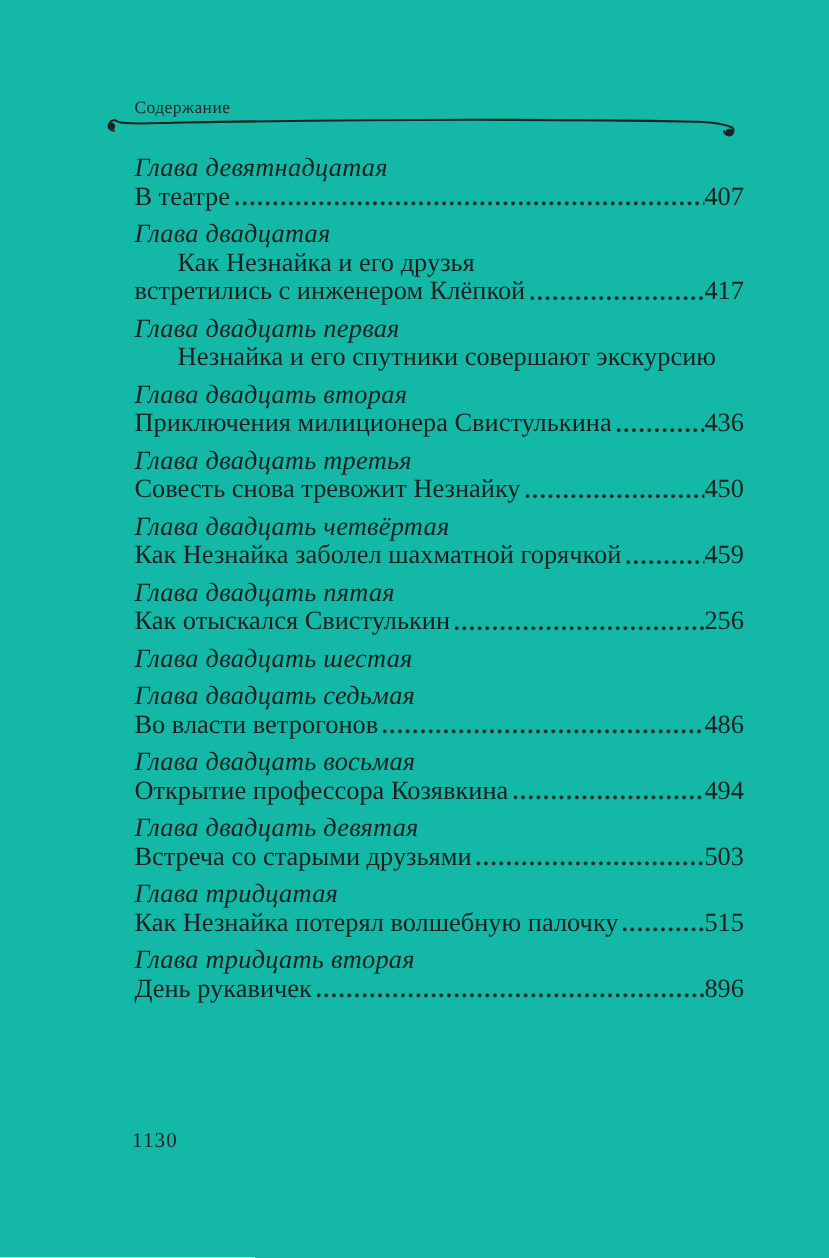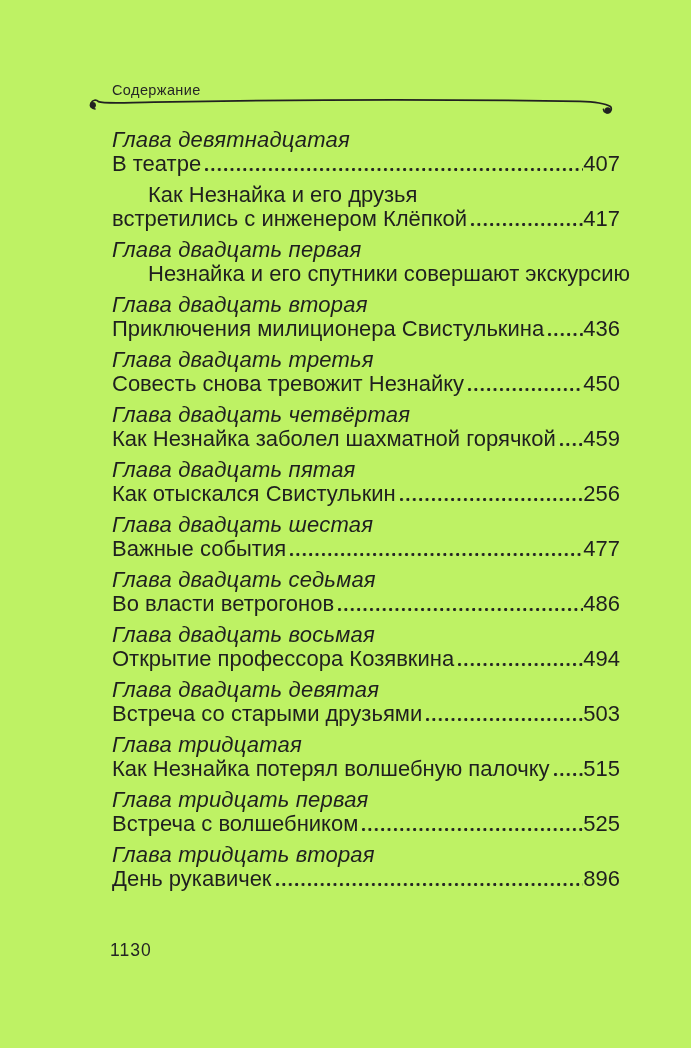--- a/index.html
+++ b/index.html
@@ -4,22 +4,22 @@
 <style>
   html, body {
     margin: 0;
     padding: 0;
     background: #ffffff;
   }
   .page {
     position: relative;
     width: 691px;
     height: 1048px;
-    background: #bef264;
-    font-family: Liberation Sans, sans-serif;
+    background: #14b8a6;
+    font-family: Liberation Serif, serif;
     color: #1f1f1f;
     overflow: hidden;
   }
   .header-label {
     position: absolute;
     top: 82px;
     left: 112px;
     font-size: 14.5px;
     letter-spacing: 0.4px;
     color: #262626;
@@ -105,20 +105,21 @@
     <div class="entry-lines">
       <div class="leader-row">
         <span class="title-last">В театре</span>
         <span class="dots"></span>
         <span class="pagenum">407</span>
       </div>
     </div>
   </div>
 
   <div class="entry">
+    <div class="chapter">Глава двадцатая</div>
     <div class="entry-lines">
       <div class="title-line">Как Незнайка и его друзья</div>
           <div class="leader-row">
         <span class="title-last">встретились с инженером Клёпкой</span>
         <span class="dots"></span>
         <span class="pagenum">417</span>
       </div>
     </div>
   </div>
 
@@ -168,27 +169,20 @@
       <div class="leader-row">
         <span class="title-last">Как отыскался Свистулькин</span>
         <span class="dots"></span>
         <span class="pagenum">256</span>
       </div>
     </div>
   </div>
 
   <div class="entry">
     <div class="chapter">Глава двадцать шестая</div>
-    <div class="entry-lines">
-      <div class="leader-row">
-        <span class="title-last">Важные события</span>
-        <span class="dots"></span>
-        <span class="pagenum">477</span>
-      </div>
-    </div>
   </div>
 
   <div class="entry">
     <div class="chapter">Глава двадцать седьмая</div>
     <div class="entry-lines">
       <div class="leader-row">
         <span class="title-last">Во власти ветрогонов</span>
         <span class="dots"></span>
         <span class="pagenum">486</span>
       </div>
@@ -221,30 +215,20 @@
     <div class="chapter">Глава тридцатая</div>
     <div class="entry-lines">
       <div class="leader-row">
         <span class="title-last">Как Незнайка потерял волшебную палочку</span>
         <span class="dots"></span>
         <span class="pagenum">515</span>
       </div>
     </div>
   </div>
 
-  <div class="entry">
-    <div class="chapter">Глава тридцать первая</div>
-    <div class="entry-lines">
-      <div class="leader-row">
-        <span class="title-last">Встреча с волшебником</span>
-        <span class="dots"></span>
-        <span class="pagenum">525</span>
-      </div>
-    </div>
-  </div>
 
   <div class="entry">
     <div class="chapter">Глава тридцать вторая</div>
     <div class="entry-lines">
       <div class="leader-row">
         <span class="title-last">День рукавичек</span>
         <span class="dots"></span>
         <span class="pagenum">896</span>
       </div>
     </div>

